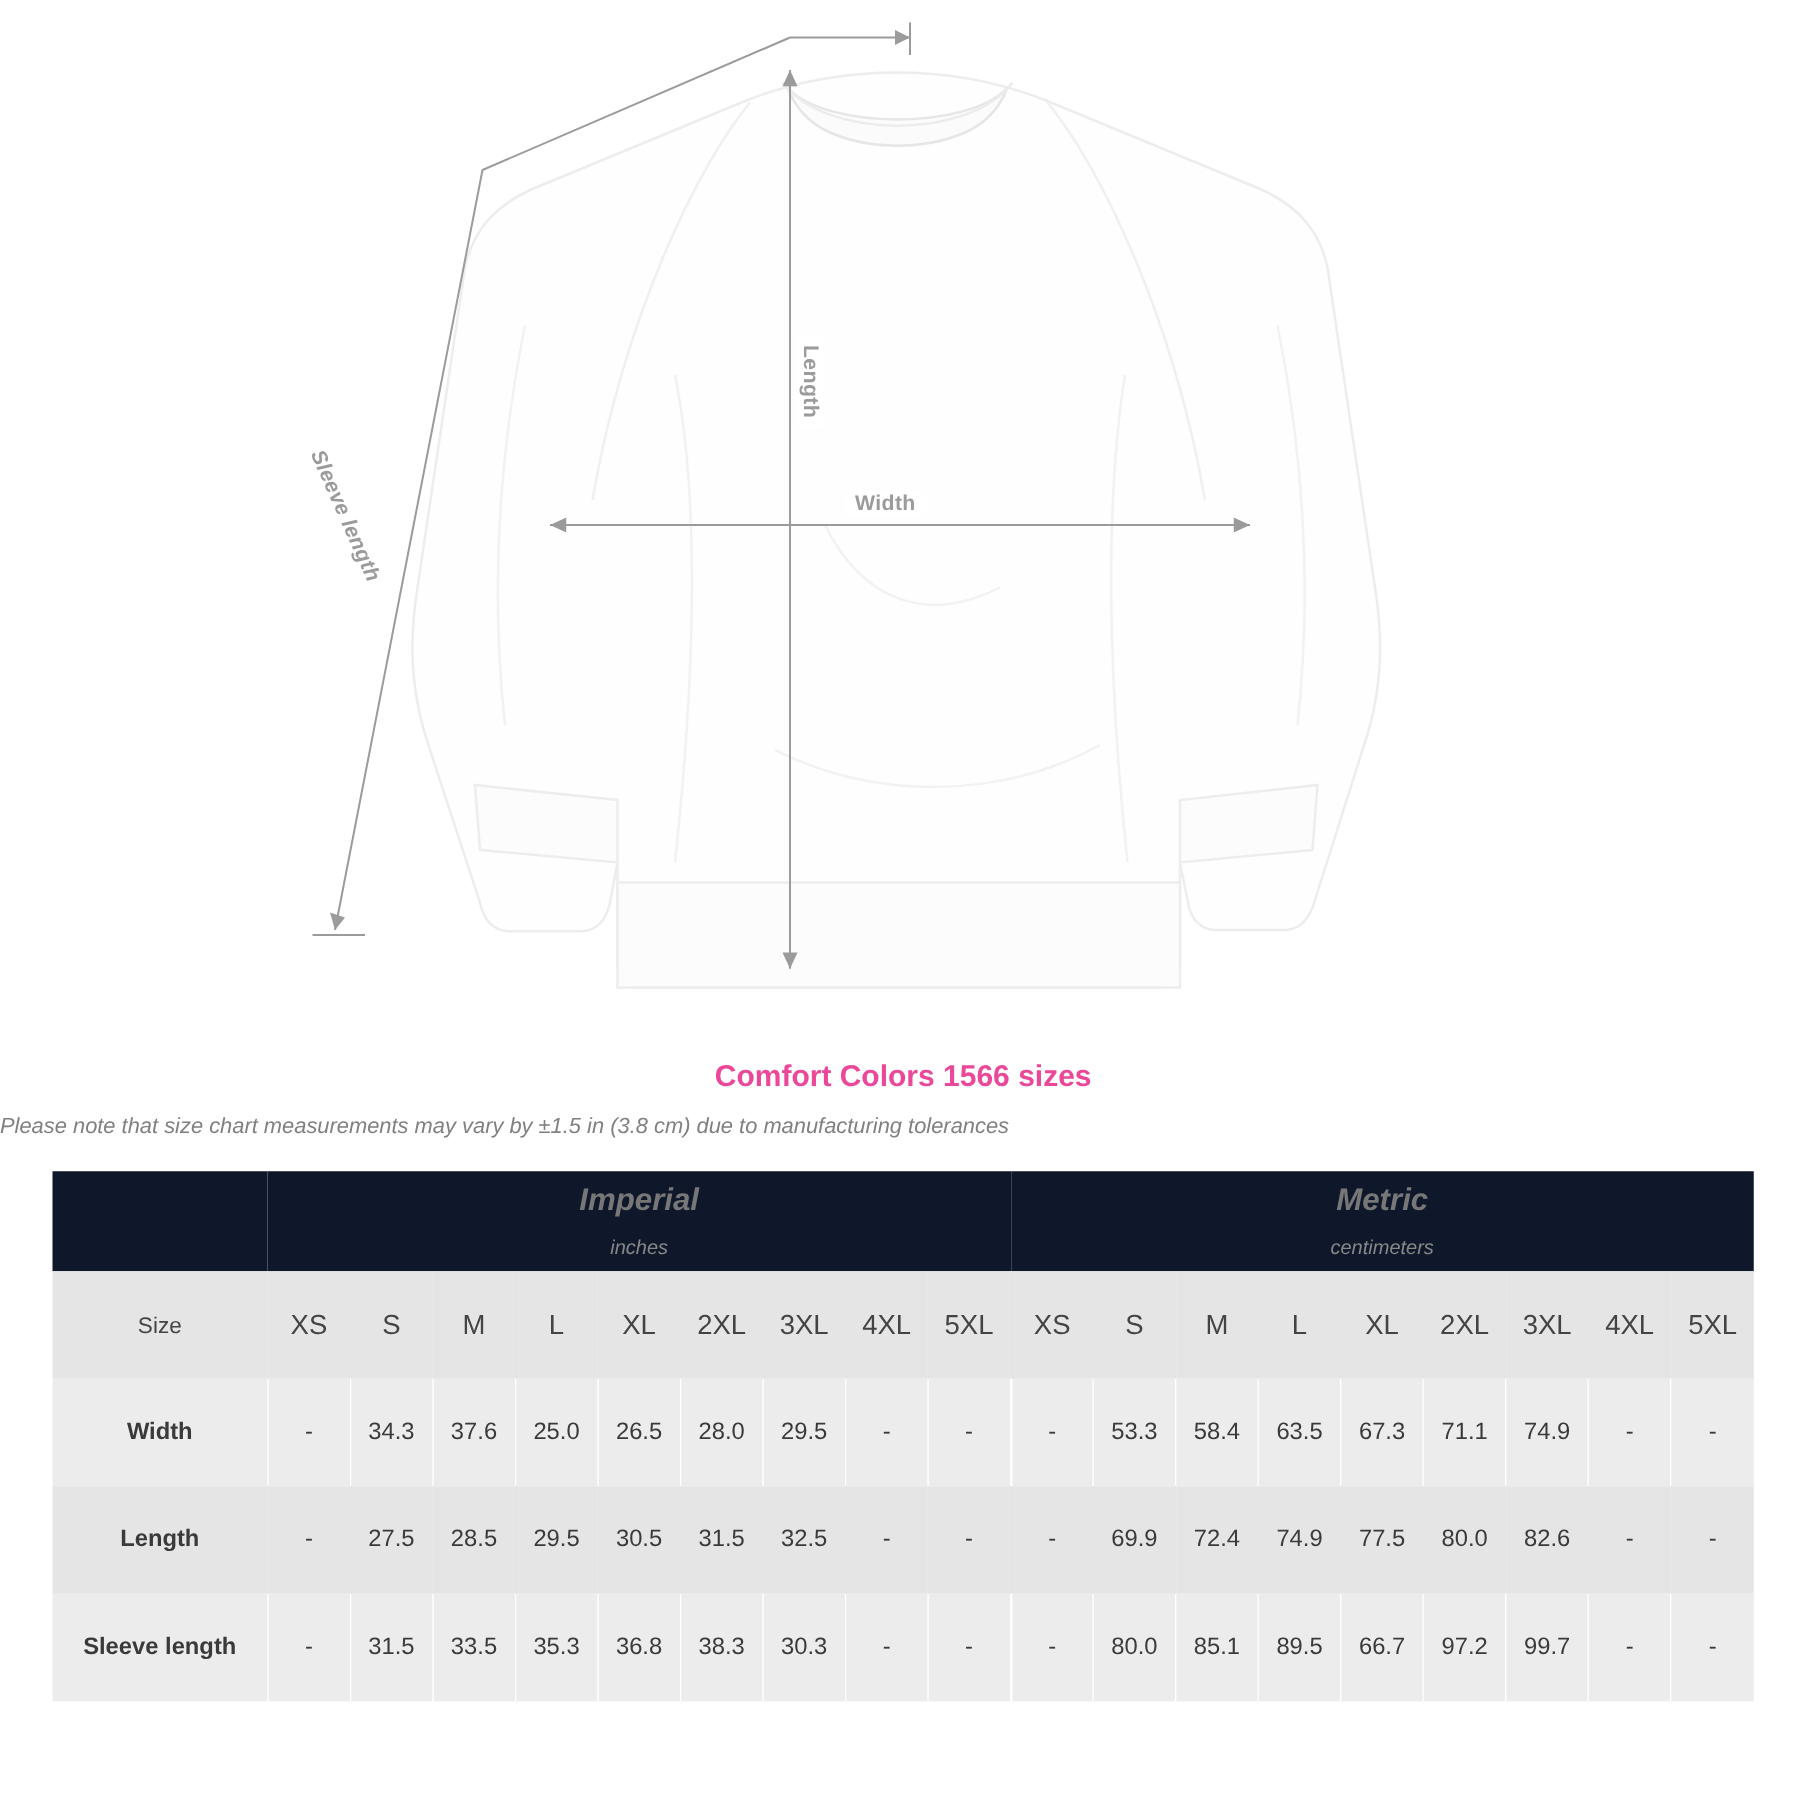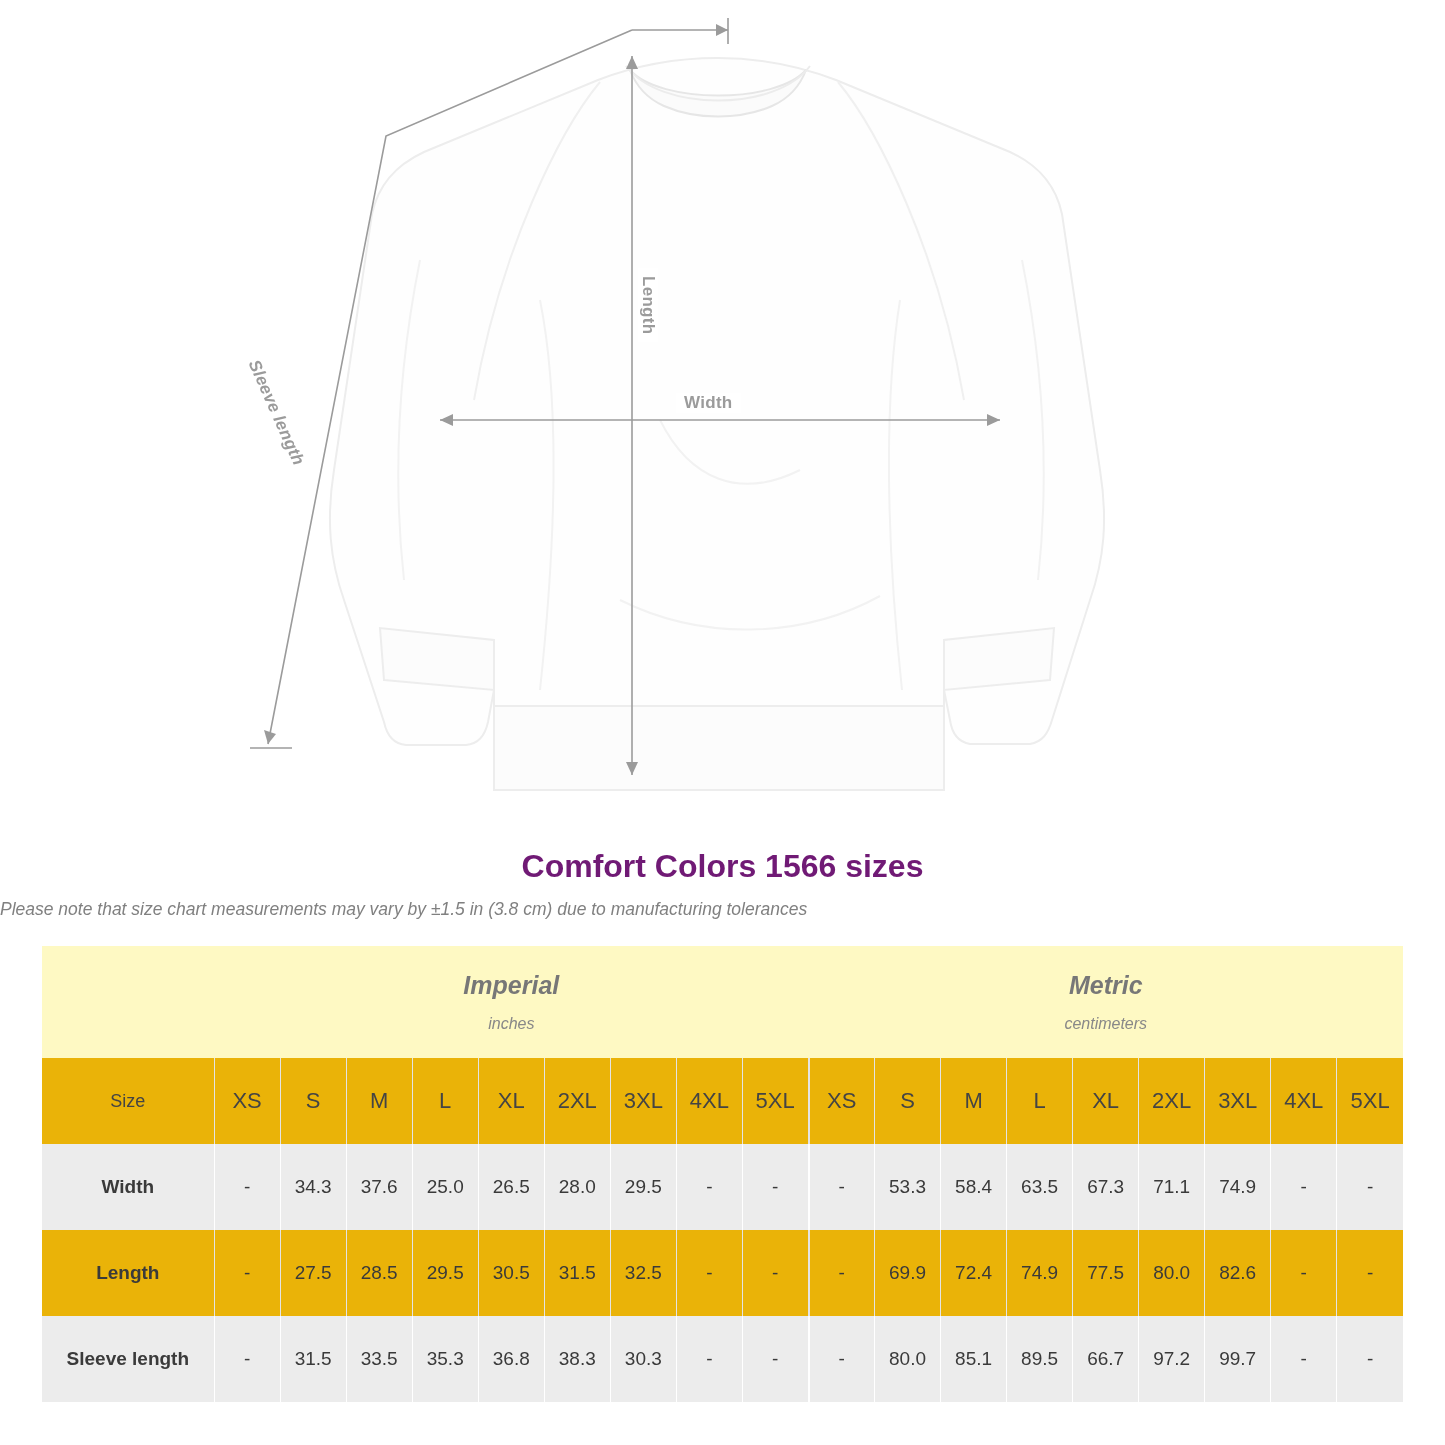--- a/index.html
+++ b/index.html
@@ -61,23 +61,23 @@
     transform: rotate(-24deg);
     transform-origin: center center;
     font-style: italic;
     background: #ffffff;
     padding: 6px 0;
   }
 
   
   .title {
     text-align: center;
-    font-size: 32px;
-    font-weight: bold;
-    color: #701a75;
+    font-size: 24px;
+    font-weight: bold;
+    color: #ec4899;
     margin: 18px 0 0 0;
   }
   .subtitle {
     text-align: left;
     font-size: 17.5px;
     font-style: italic;
     color: #808080;
     margin: 14px 0 0 0;
   }
 
@@ -89,22 +89,22 @@
     border-collapse: collapse;
     width: 1361px;
     table-layout: fixed;
   }
   table.size-table td, table.size-table th {
     text-align: center;
     vertical-align: middle;
     font-weight: normal;
   }
   .unit-row td {
-    background: #fef9c3;
-    height: 112px;
+    background: #0f172a;
+    height: 80px;
     padding: 0;
   }
   .unit-name {
     font-size: 25px;
     font-style: italic;
     font-weight: bold;
     color: #777777;
     line-height: 1.15;
   }
   .unit-sub {
@@ -130,21 +130,21 @@
   }
   .data-row td.rowhead {
     font-weight: bold;
     font-size: 19px;
     color: #3a3a3a;
   }
   .row-alt td {
     background: #ececec;
   }
   .row-plain td {
-    background: #eab308;
+    background: #e5e5e5;
   }
   .col-sep {
     border-left: 1px solid #ffffff;
   }
   .row-plain .col-sep {
     border-left: 1px solid #e4e4e4;
   }
   .rowhead {
     width: 172px;
   }

